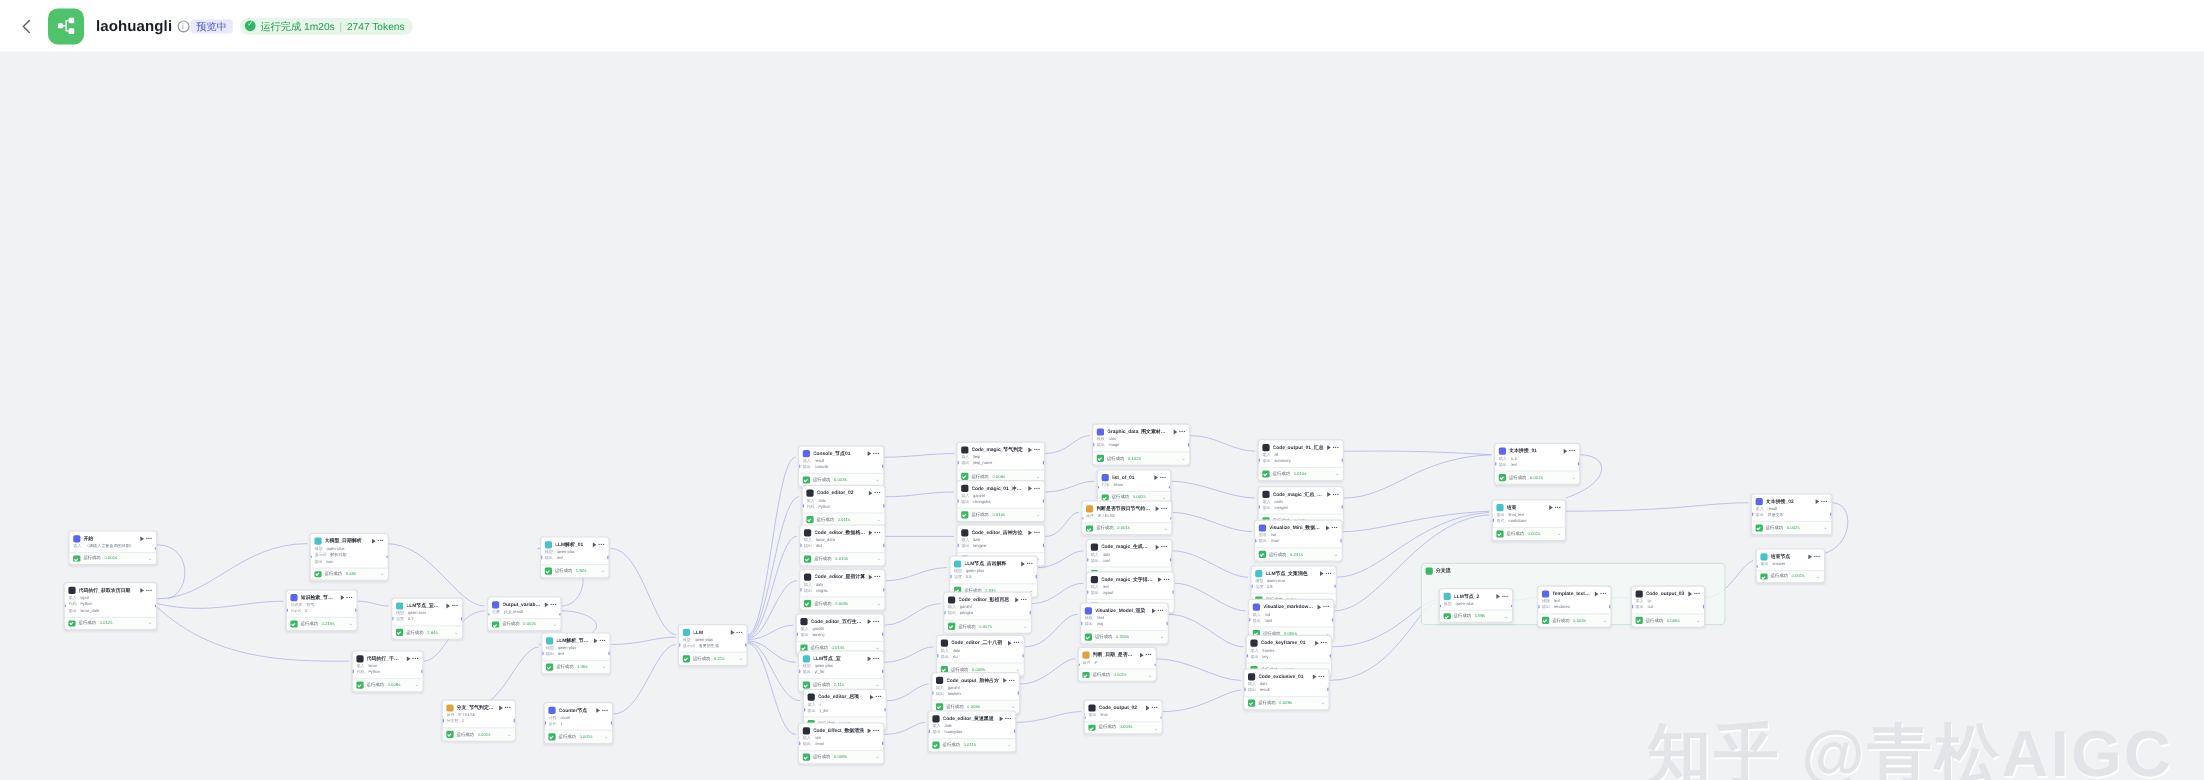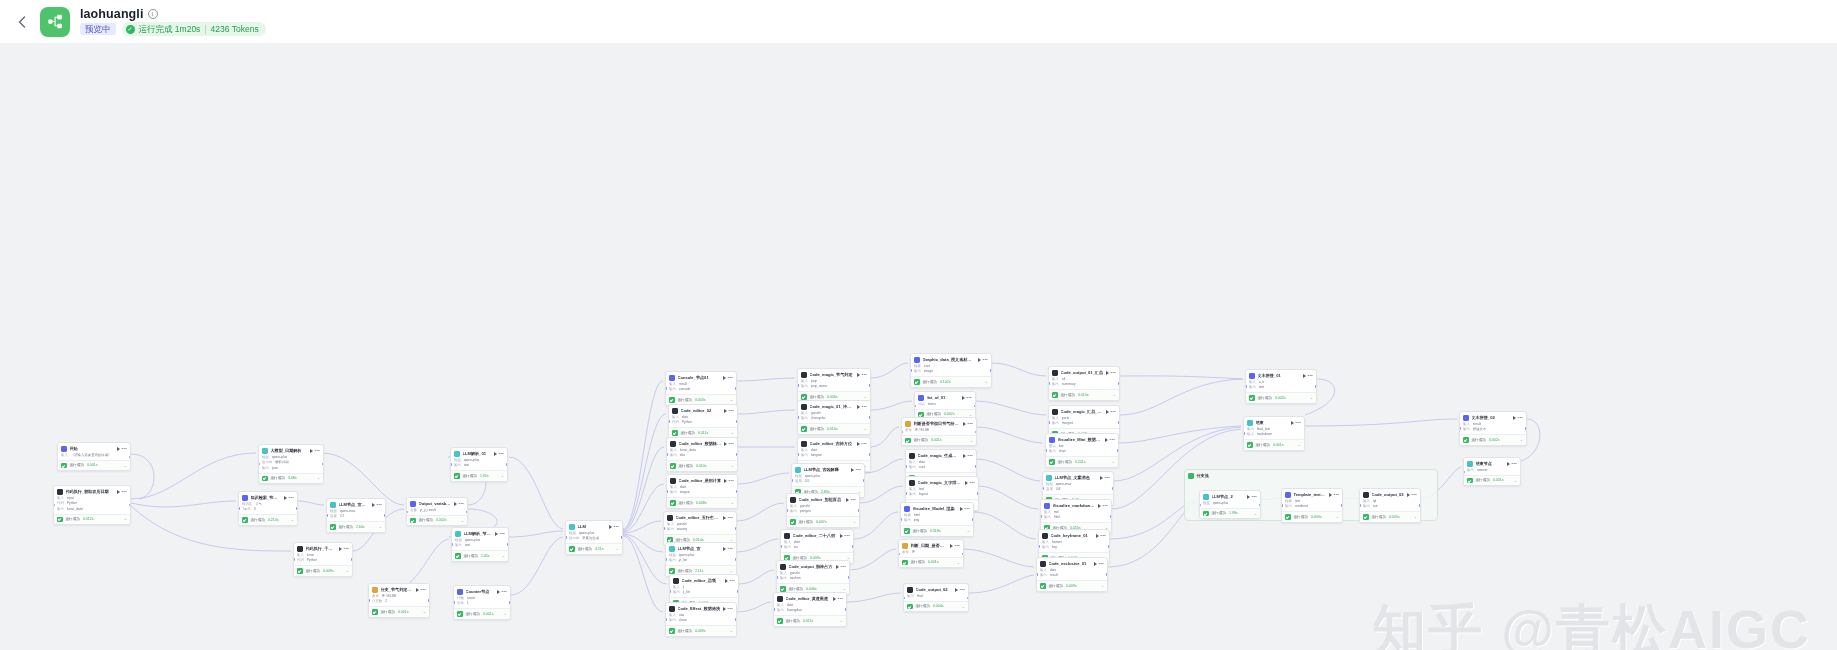--- a/index.html
+++ b/index.html
@@ -25,21 +25,21 @@
     color: #5b616e; font-size: 14px; cursor: pointer;
     margin-right: 6px;
   }
   .app-icon {
     width: 30px; height: 30px; border-radius: 8px;
     background: #4ec36c;
     display: flex; align-items: center; justify-content: center;
     flex: none;
   }
   .app-icon svg { display: block; }
-  .hdr-text { margin-left: 10px; display: flex; flex-direction: column; gap: 1px; }
+  .hdr-text { margin-left: 10px; display: flex; flex-direction: row; gap: 1px; }
   .hdr-title-row { display: flex; align-items: center; gap: 4px; }
   .hdr-title {
     font-size: 12.5px; font-weight: 700; color: #1b1f27; line-height: 14px;
     letter-spacing: .1px;
   }
   .info-icon {
     width: 10px; height: 10px; border-radius: 50%;
     border: 1px solid #8d939e; color: #8d939e;
     font-size: 7px; line-height: 8px; text-align: center;
     font-family: "Liberation Serif", serif;
@@ -189,21 +189,21 @@
     <div class="hdr-title-row">
       <span class="hdr-title">laohuangli</span>
       <span class="info-icon">i</span>
     </div>
     <div class="hdr-meta-row">
       <span class="chip-preview">预览中</span>
       <span class="chip-status">
         <span class="check-dot">✓</span>
         <span>运行完成 1m20s</span>
         <span class="chip-sep">|</span>
-        <span>4236 Tokens</span>
+        <span>2747 Tokens</span>
       </span>
     </div>
   </div>
 </div>
 
 <div class="canvas">
   <svg id="edge-layer">
       <path d="M131,373 C160,373 160,412 140,418" fill="none" stroke="#b3b6ec" stroke-width="0.7"></path>
       <path d="M131,418 C175,418 200,372 256,372" fill="none" stroke="#b3b6ec" stroke-width="0.7"></path>
       <path d="M131,422 C175,432 200,420 236,420" fill="none" stroke="#b3b6ec" stroke-width="0.7"></path>

